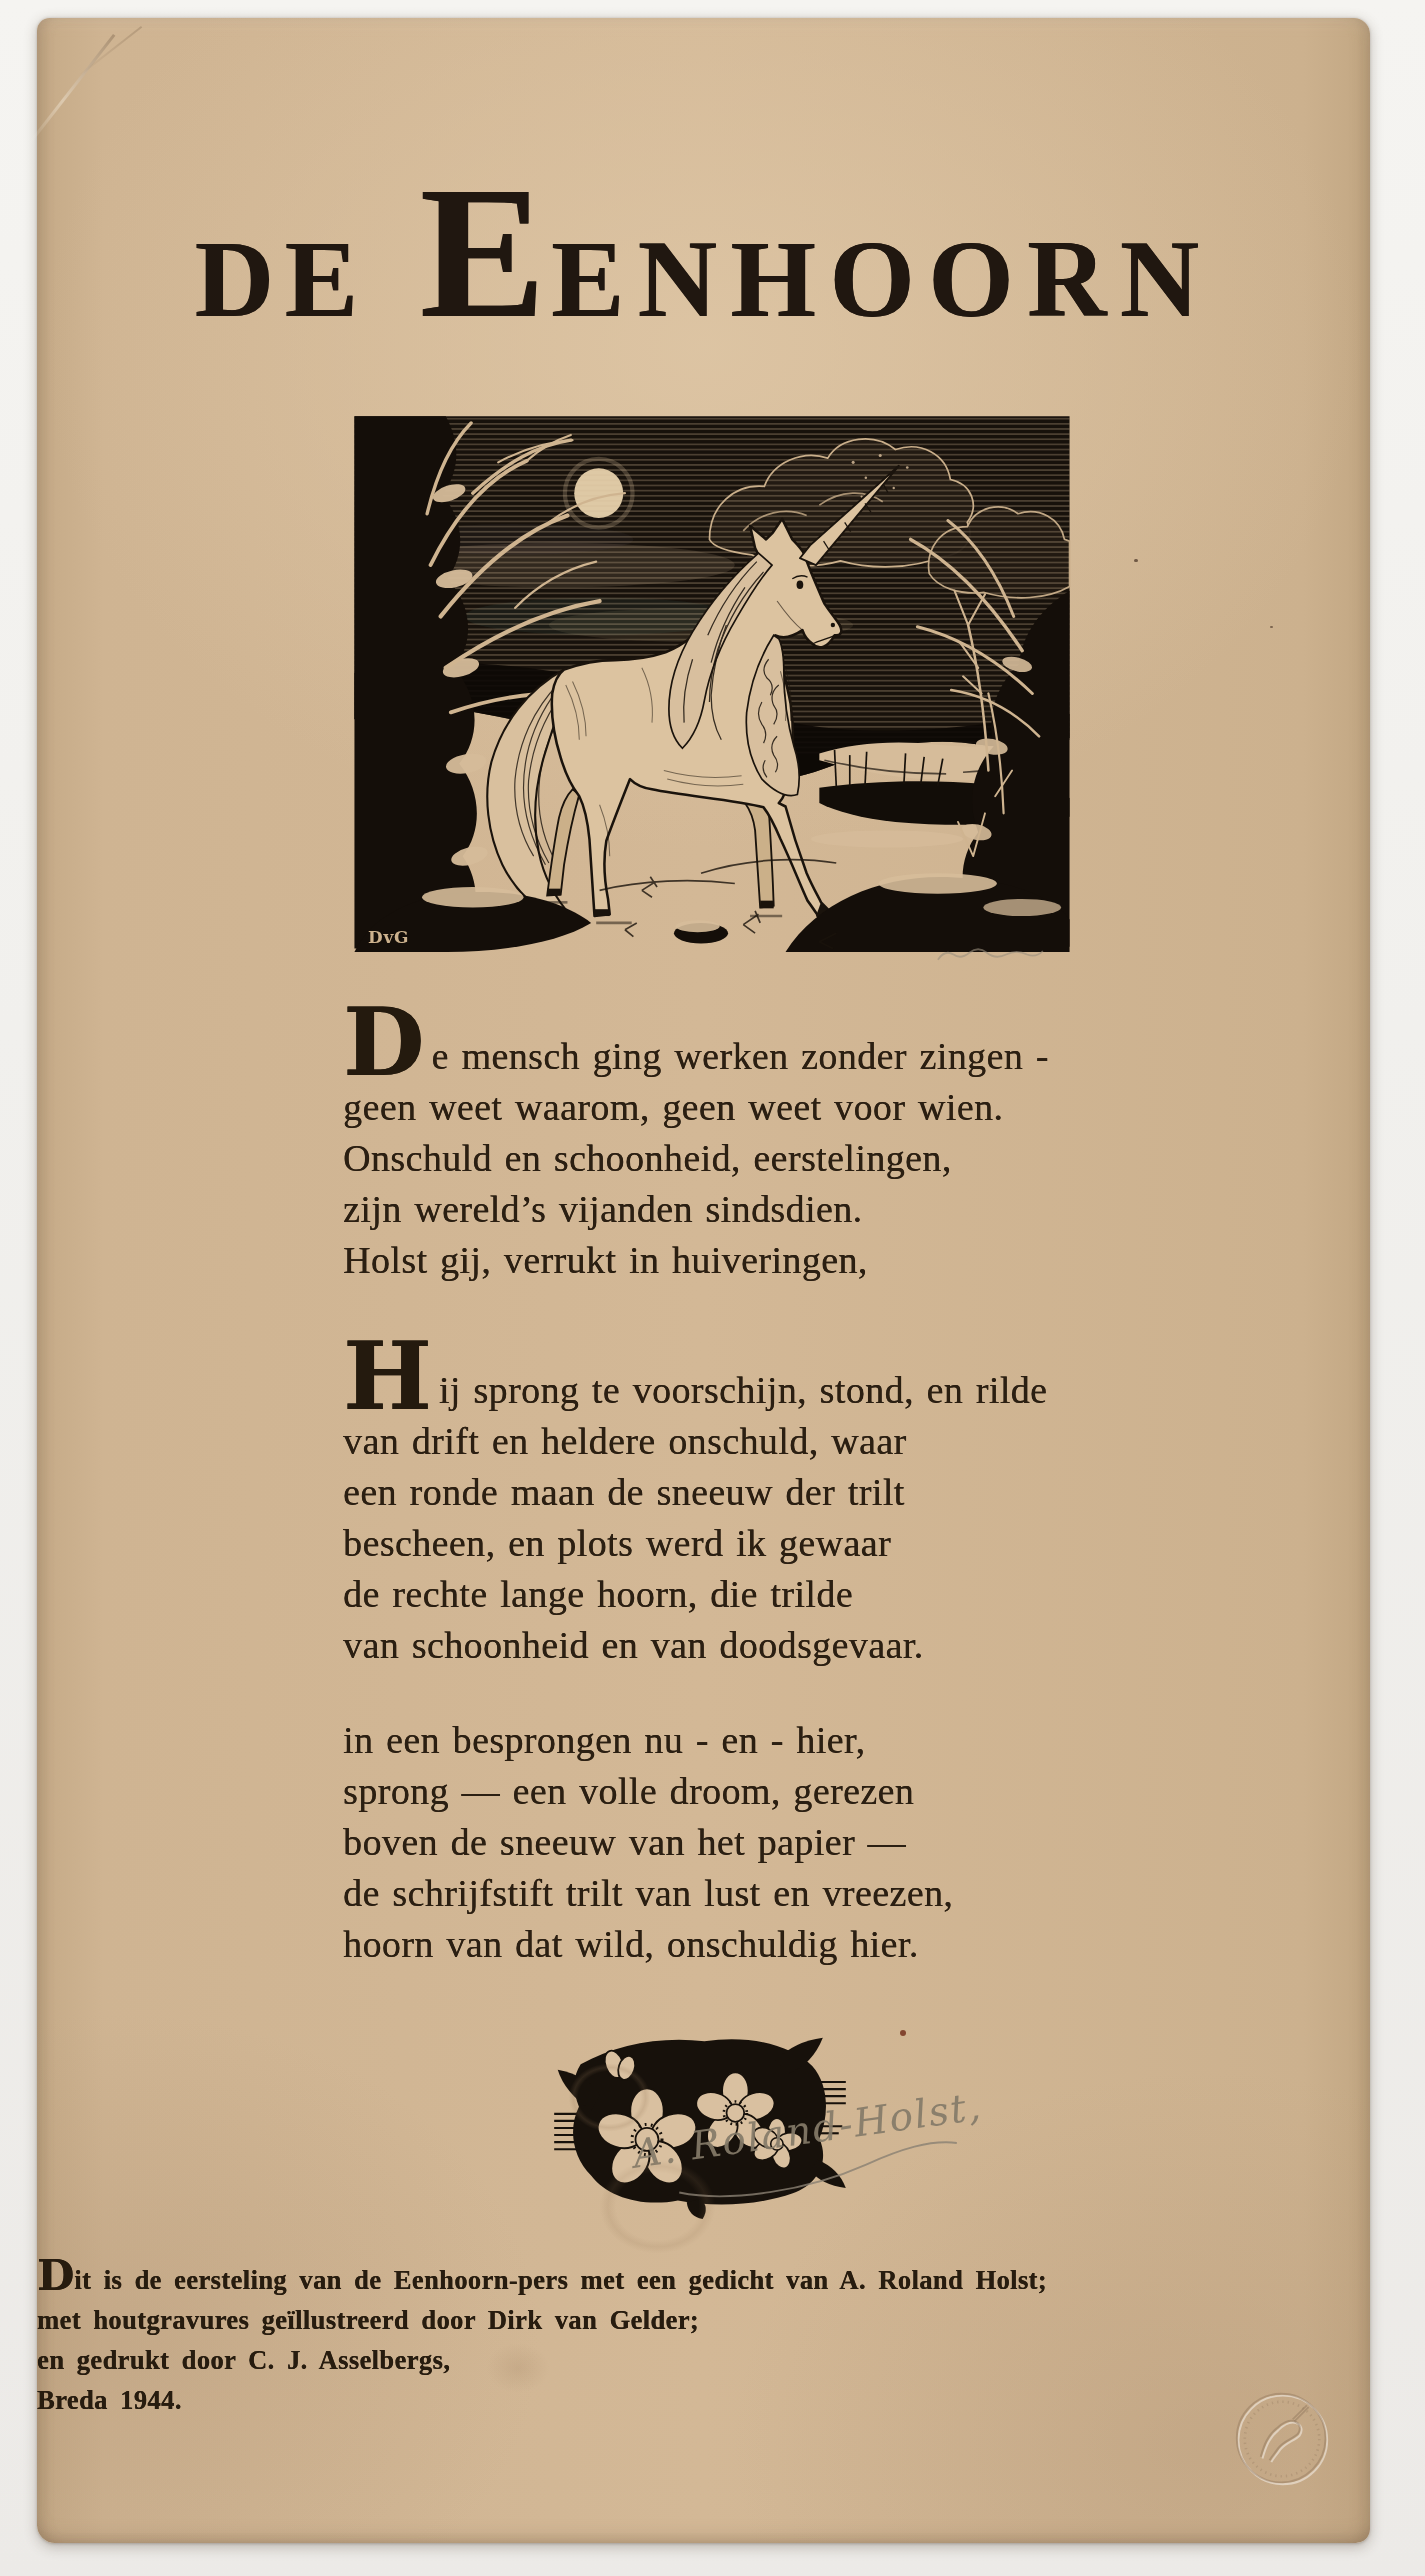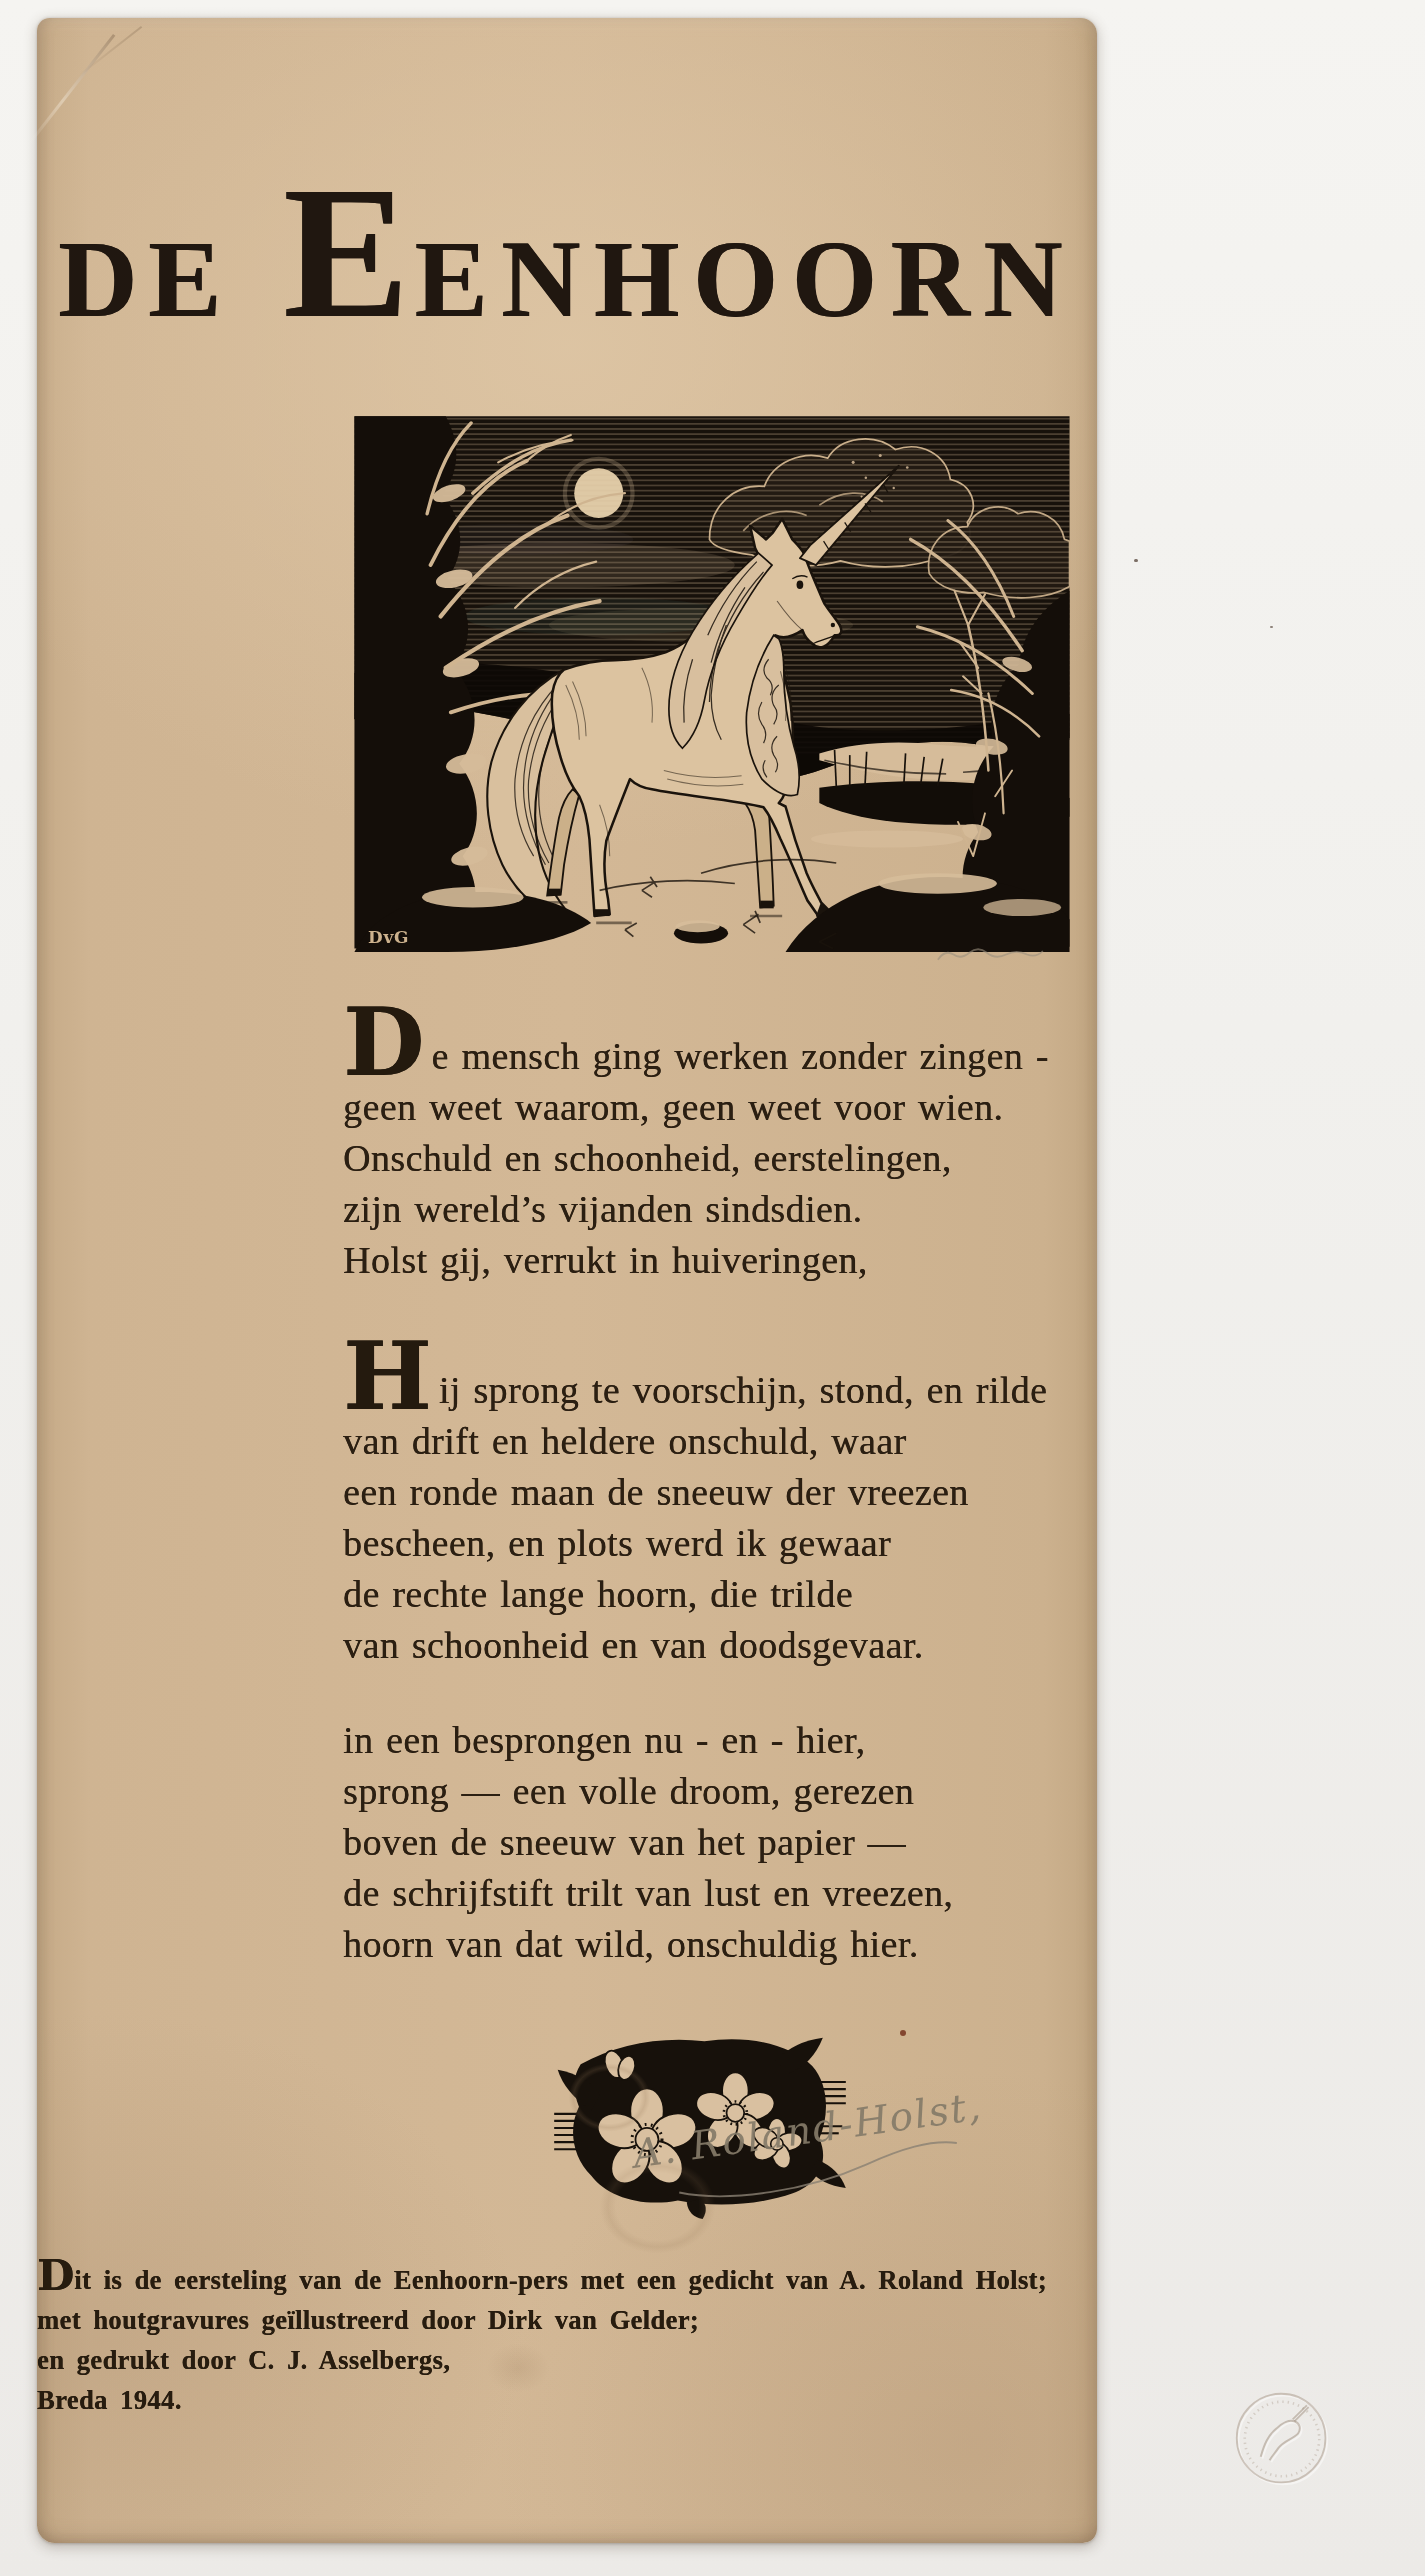--- a/index.html
+++ b/index.html
@@ -5,21 +5,21 @@
   * { margin:0; padding:0; box-sizing:border-box; }
   html,body { width:1425px; height:2576px; }
   body { font-family:"Liberation Serif", serif; background:#f2f1ee; }
 
   .stage {
     position:relative; width:1425px; height:2576px; overflow:hidden;
     background:linear-gradient(180deg,#f5f4f1 0%,#f1f0ed 40%,#eceae7 100%);
   }
 
   .paper {
-    position:absolute; left:37px; top:17.7px; width:1060px; height:2525px;
+    position:absolute; left:37px; top:17.7px; width:1333px; height:2525px;
     background:
       radial-gradient(ellipse 1105px 840px at 50% 13%, rgba(222,198,165,0.85) 0%, rgba(222,198,165,0) 60%),
       radial-gradient(ellipse 796px 619px at 88% 96%, rgba(178,148,117,0.35), rgba(178,148,117,0) 60%),
       radial-gradient(ellipse 707px 548px at 6% 92%, rgba(172,143,112,0.32), rgba(172,143,112,0) 60%),
       linear-gradient(90deg,#c5aa87 0%, #cfb492 5%, #d3b896 50%, #ccb18e 95%, #c2a783 100%);
     border-radius:12.4px 16px 14px 17.7px;
     box-shadow:
       inset 8.8px 0 16px -7px rgba(96,74,52,.30),
       inset -10.6px 0 17.7px -8.8px rgba(96,74,52,.28),
       inset 0 -12.4px 21px -10.6px rgba(96,74,52,.30),
@@ -349,21 +349,21 @@
       <div class="pline"><span class="initcap">D</span><span>e mensch ging werken zonder zingen -</span></div>
       <div class="pline">geen weet waarom, geen weet voor wien.</div>
       <div class="pline">Onschuld en schoonheid, eerstelingen,</div>
       <div class="pline">zijn wereld’s vijanden sindsdien.</div>
       <div class="pline">Holst gij, verrukt in huiveringen,</div>
     </div>
 
     <div class="stanza stanza-2">
       <div class="pline"><span class="initcap">H</span><span>ij sprong te voorschijn, stond, en rilde</span></div>
       <div class="pline">van drift en heldere onschuld, waar</div>
-      <div class="pline">een ronde maan de sneeuw der vreezen</div>
+      <div class="pline">een ronde maan de sneeuw der trilt</div>
       <div class="pline">bescheen, en plots werd ik gewaar</div>
       <div class="pline">de rechte lange hoorn, die trilde</div>
       <div class="pline">van schoonheid en van doodsgevaar.</div>
     </div>
 
     <div class="stanza stanza-3">
       <div class="pline">in een besprongen nu - en - hier,</div>
       <div class="pline">sprong — een volle droom, gerezen</div>
       <div class="pline">boven de sneeuw van het papier —</div>
       <div class="pline">de schrijfstift trilt van lust en vreezen,</div>

